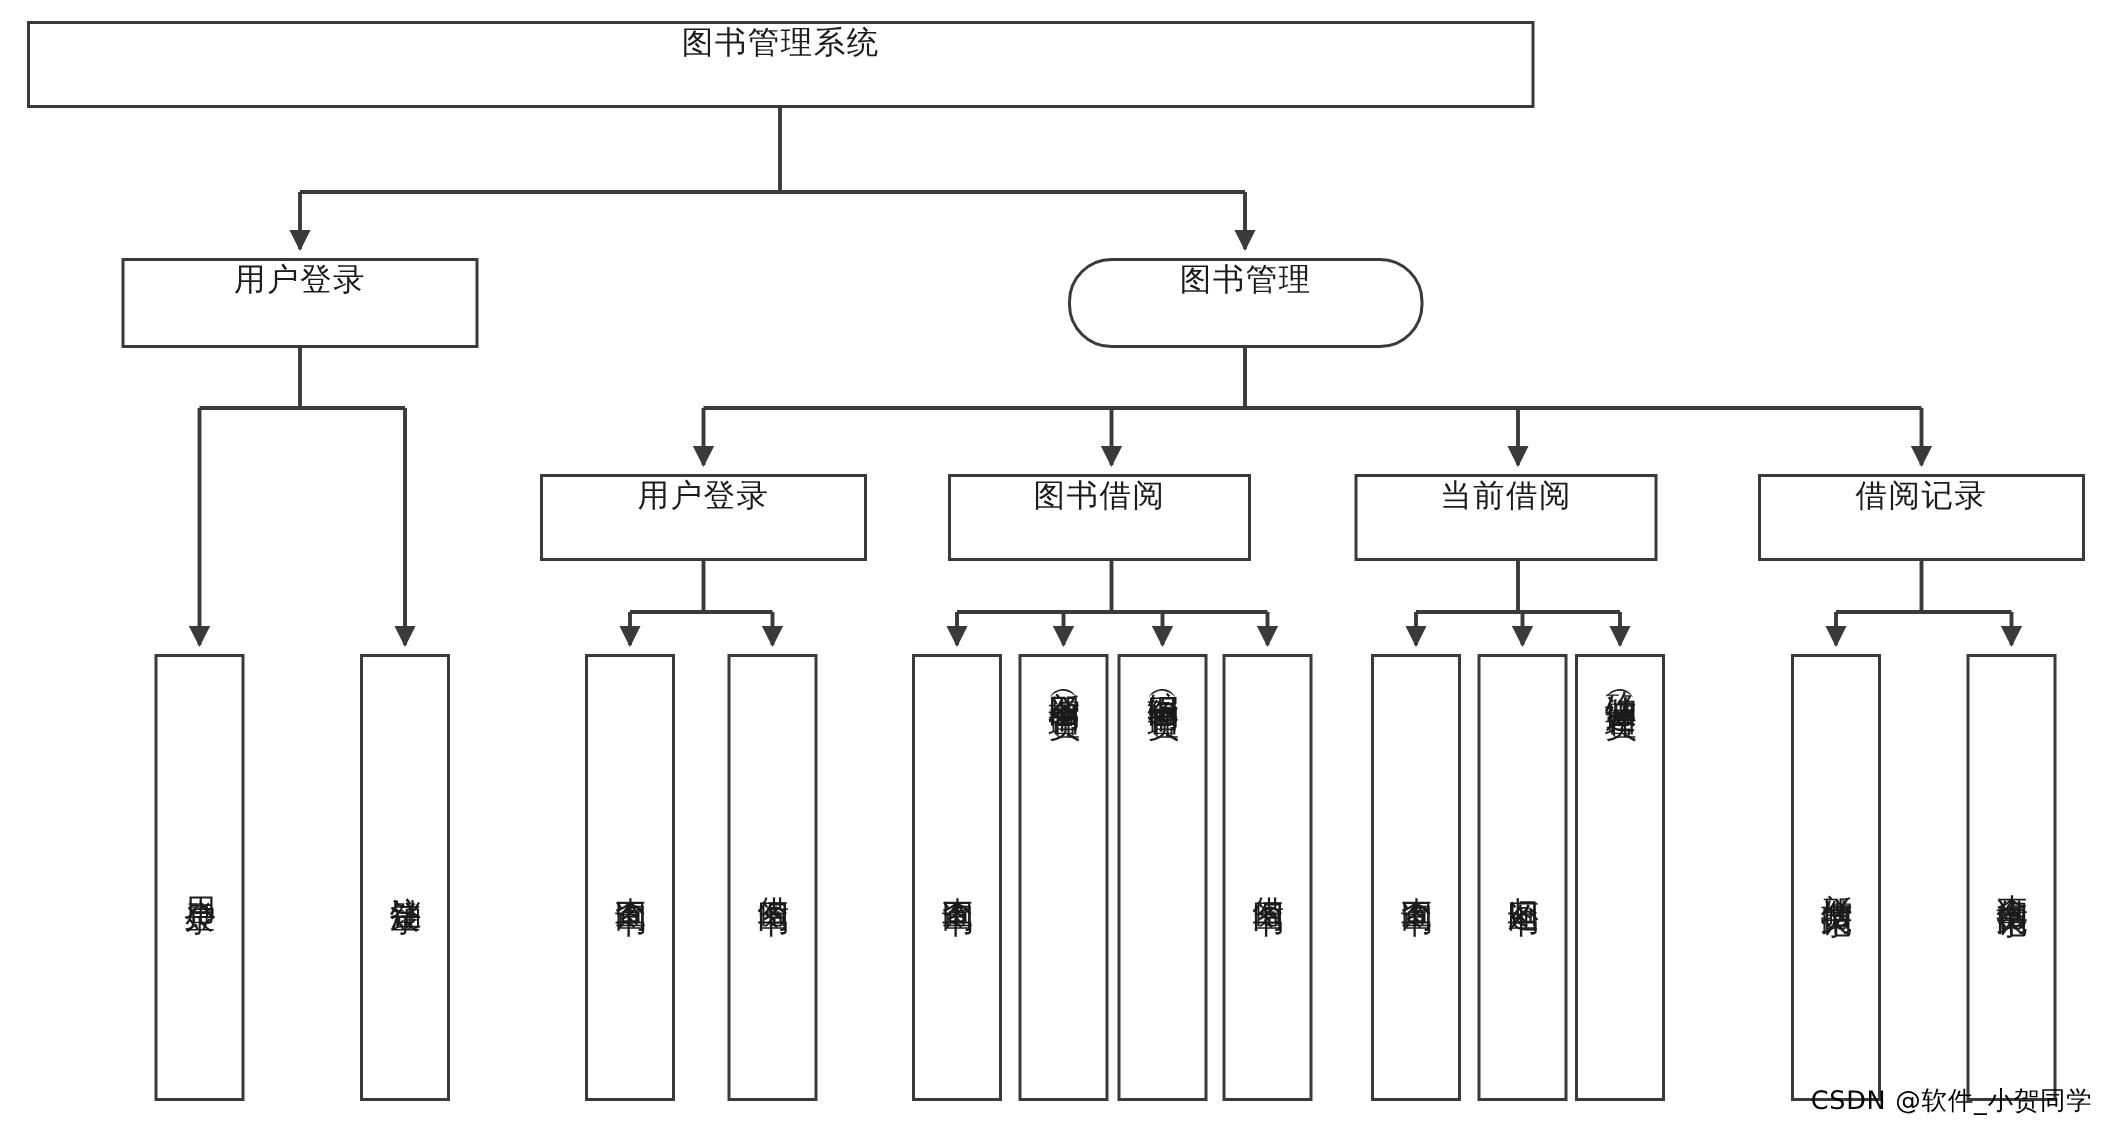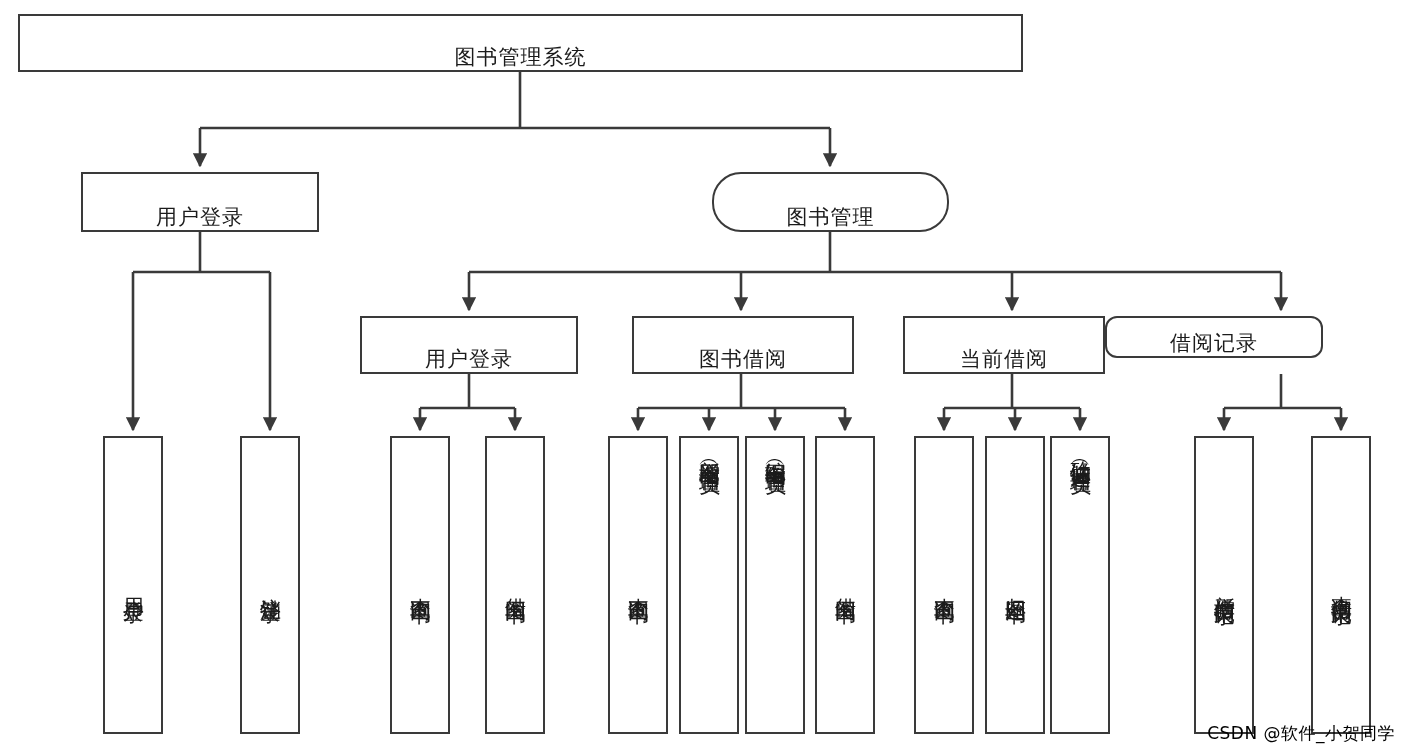--- a/index.html
+++ b/index.html
@@ -25,21 +25,21 @@
     top: 0;
     width: 1405px;
     height: 747px;
   }
   .node {
     position: absolute;
     box-sizing: border-box;
     border: 2px solid #3a3a3a;
     background: #ffffff;
     display: flex;
-    align-items: flex-end;
+    align-items: flex-start;
     justify-content: center;
     color: #1b1b1b;
   }
   .node-h .node-label {
     font-size: 21px;
     line-height: 1.2;
     letter-spacing: 1px;
     white-space: nowrap;
   }
   .node-v {
@@ -132,27 +132,27 @@
   <div class="node node-h" style="left: 81px; top: 172px; width: 238px; height: 60px;">
     <span class="node-label">用户登录</span>
   </div>
   <div class="node node-h" style="left: 712px; top: 172px; width: 237px; height: 60px; border-radius: 29px;">
     <span class="node-label">图书管理</span>
   </div>
 
   <div class="node node-h" style="left: 360px; top: 316px; width: 218px; height: 58px;">
     <span class="node-label">用户登录</span>
   </div>
-  <div class="node node-h" style="left: 632px; top: 316px; width: 222px; height: 58px;">
+  <div class="node node-h" style="left: 632px; top: 316px; width: 202px; height: 58px;">
     <span class="node-label">图书借阅</span>
   </div>
   <div class="node node-h" style="left: 903px; top: 316px; width: 202px; height: 58px;">
     <span class="node-label">当前借阅</span>
   </div>
-  <div class="node node-h" style="left: 1105px; top: 316px; width: 218px; height: 42px; border-radius: 12px;">
+  <div class="node node-h" style="left: 1172px; top: 316px; width: 218px; height: 58px;">
     <span class="node-label">借阅记录</span>
   </div>
 
   <div class="node node-v center-v" style="left: 103px; top: 436px; width: 60px; height: 298px;">
     <span class="node-label">用户登录</span>
   </div>
   <div class="node node-v center-v" style="left: 240px; top: 436px; width: 60px; height: 298px;">
     <span class="node-label">注销登录</span>
   </div>
   <div class="node node-v center-v" style="left: 390px; top: 436px; width: 60px; height: 298px;">

